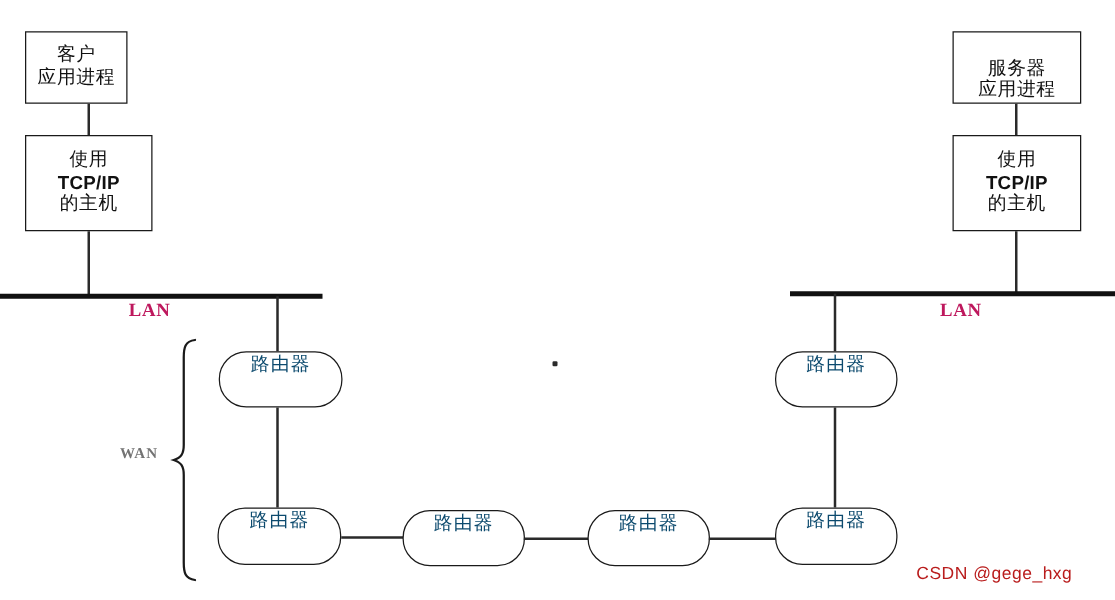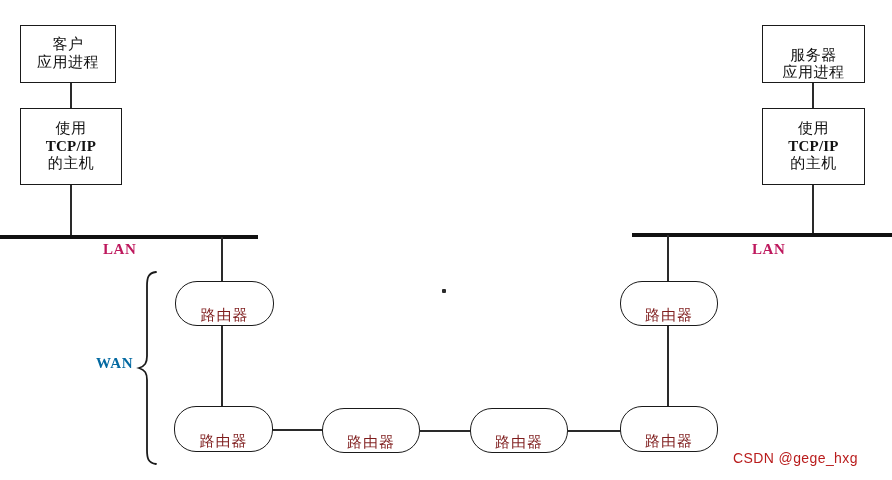--- a/index.html
+++ b/index.html
@@ -29,37 +29,37 @@
     line-height: 1.18;
     color: #111111;
     font-size: 15px;
     letter-spacing: 0.5px;
   }
   .host-box .ln {
     display: block;
     white-space: nowrap;
   }
   .host-box .ln.mono {
-    font-family: Liberation Serif, serif;
+    font-family: Liberation Sans, sans-serif;
     font-weight: 700;
     letter-spacing: 0.2px;
   }
 
   
   .router {
     position: absolute;
     border: 1.5px solid #1a1a1a;
     border-radius: 22px;
     background: #ffffff;
     box-sizing: border-box;
     display: flex;
-    align-items: flex-end;
+    align-items: flex-start;
     justify-content: center;
     font-size: 15px;
-    color: #7f1d1d;
+    color: #0c4a6e;
     letter-spacing: 1px;
   }
 
   
   .lan-bus {
     position: absolute;
     height: 4px;
     background: #111111;
   }
   .lan-label {
@@ -78,23 +78,23 @@
   }
   .hline {
     position: absolute;
     height: 1.6px;
     background: #2a2a2a;
   }
 
   
   .wan-label {
     position: absolute;
-    font-size: 15px;
+    font-size: 12px;
     font-weight: 700;
-    color: #0369a1;
+    color: #737373;
     letter-spacing: 0.8px;
   }
   .wan-brace {
     position: absolute;
   }
 
   
   .speck {
     position: absolute;
     width: 4px;
@@ -109,21 +109,21 @@
     color: #b91c1c;
     letter-spacing: 0.4px;
     white-space: nowrap;
   }
 </style>
 </head>
 <body>
 
 <div id="canvas">
 
-  <div class="host-box" style="left:20px; top:25px; width:96px; height:58px;">
+  <div class="host-box" style="left:20px; top:25px; width:82px; height:58px;">
     <span class="ln">客户</span>
     <span class="ln">应用进程</span>
   </div>
 
   <div class="vline" style="left:70px; top:83px; height:25px;"></div>
 
   <div class="host-box" style="left:20px; top:108px; width:102px; height:77px;">
     <span class="ln">使用</span>
     <span class="ln mono">TCP/IP</span>
     <span class="ln">的主机</span>

